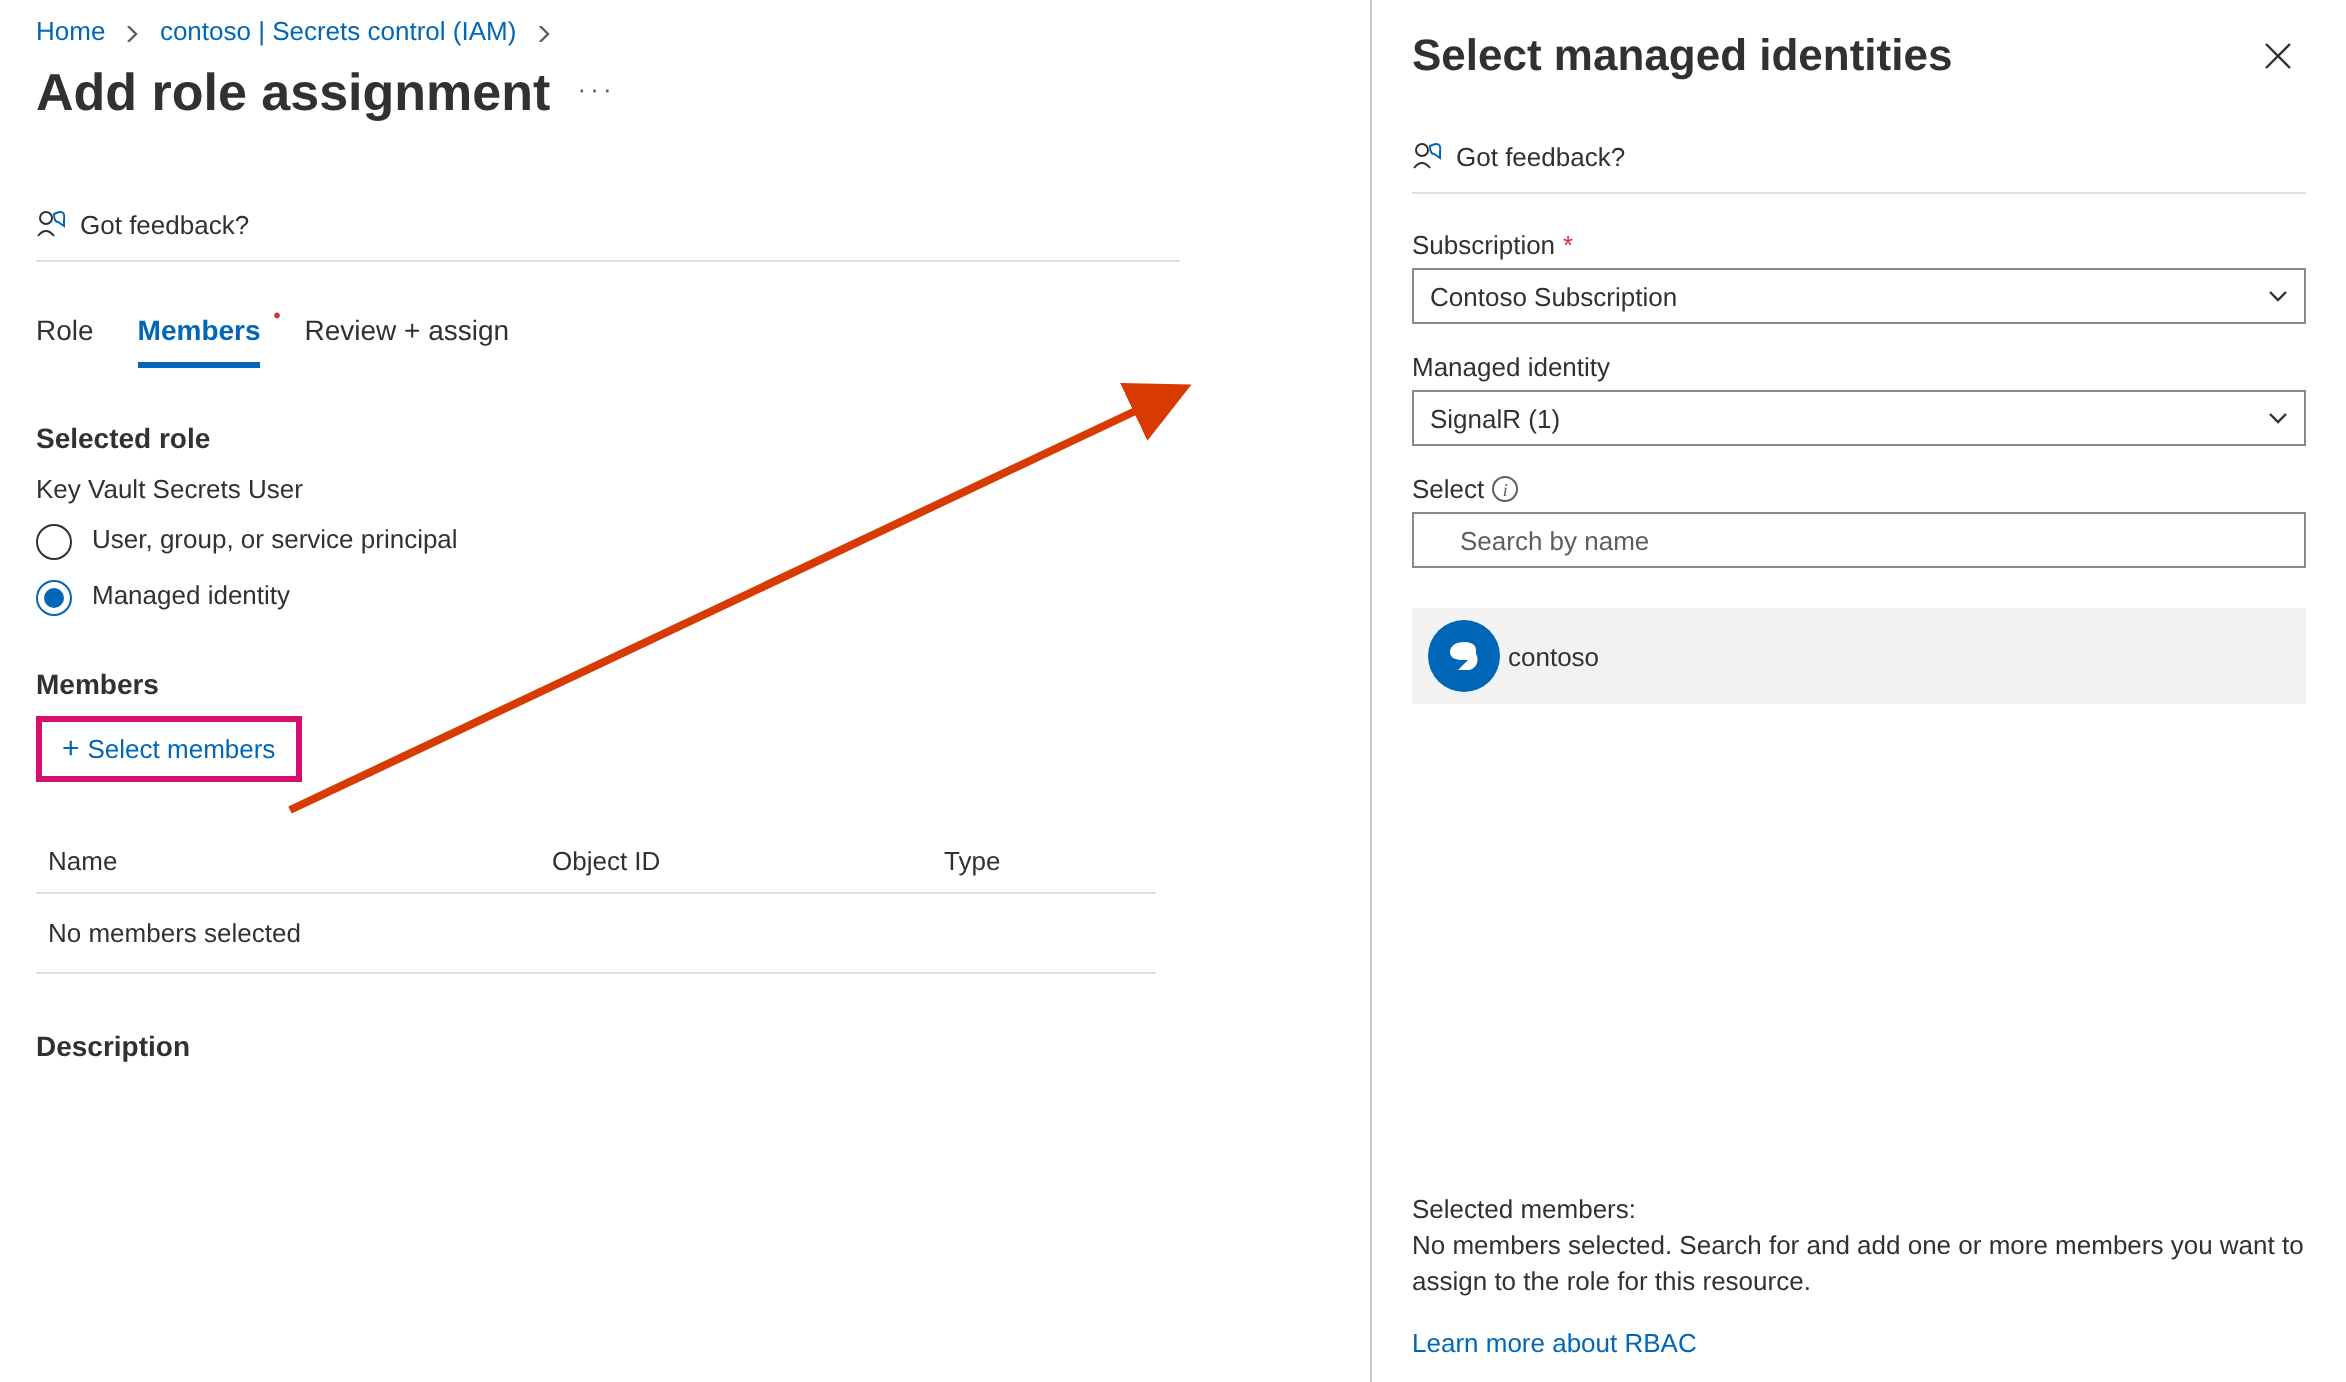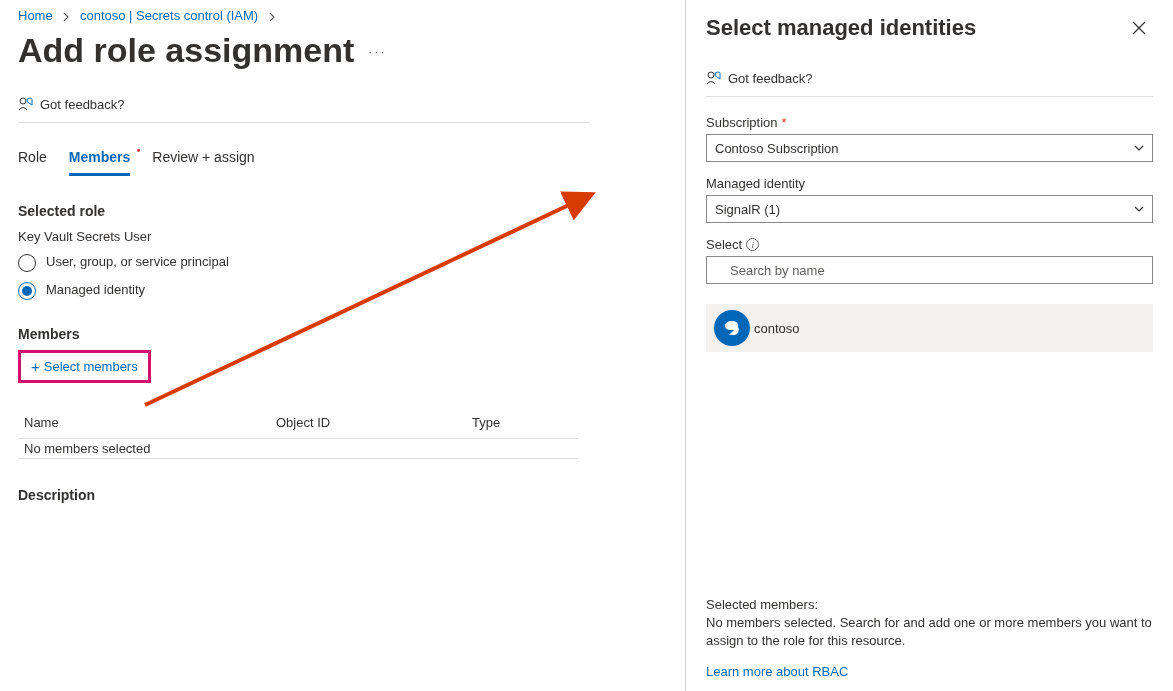--- a/index.html
+++ b/index.html
@@ -21,21 +21,21 @@
     left: 0; top: 0;
     width: 590px;
     padding: 8px 0 0 18px;
   }
 
   .breadcrumb { font-size: 13px; padding-bottom: 8px; }
   .breadcrumb .crumb { color: #0067b8; cursor: pointer; }
   .breadcrumb .sep { margin: 0 6px; color: #605e5c; }
   .breadcrumb .sep svg { vertical-align: -1px; }
 
-  h1.page-title { font-size: 34px; font-weight: 600; margin-bottom: 4px; display: inline-block; }
+  h1.page-title { font-size: 26px; font-weight: 600; margin-bottom: 20px; display: inline-block; }
   .title-dots { display:inline-block; color:#605e5c; margin-left:10px; letter-spacing:2px; cursor:pointer; vertical-align: 6px;}
 
   .feedback-link { display: flex; align-items: center; gap: 6px; margin-top: 22px; cursor:pointer; }
   .feedback-link svg { width: 16px; height: 16px; }
   .feedback-link span { color:#323130; }
   hr.sep-line { border:none; border-top:1px solid #e1dfdd; margin-top:10px; }
 
   .tabs { display:flex; gap: 22px; margin-top: 26px; border-bottom:1px solid transparent; }
   .tab { padding: 0 0 8px 0; font-size:14px; cursor:pointer; position:relative; }
   .tab.active { color:#0067b8; font-weight:600; border-bottom:3px solid #0067b8; }
@@ -52,21 +52,21 @@
 
   .select-members-btn {
     display:inline-flex; align-items:center; gap:4px;
     border:3px solid #d40f6e; padding:6px 10px; margin-top:8px;
     color:#0067b8; cursor:pointer; font-size:13px;
   }
   .select-members-btn .plus { font-size:15px; line-height:1; }
 
   table.members-table { width: 560px; border-collapse: collapse; margin-top: 24px; }
   table.members-table th { text-align:left; font-weight:400; padding:8px 6px; border-bottom:1px solid #e1dfdd; font-size:13px;}
-  table.members-table td { padding:2px 6px; border-bottom:1px solid #e1dfdd; font-size:13px; }
+  table.members-table td { padding:12px 6px; border-bottom:1px solid #e1dfdd; font-size:13px; }
 
   .desc-label { font-weight:600; margin-top:28px; font-size:14px;}
   textarea.desc {
     width:560px; height:68px; margin-top:10px; resize:none;
     border:1px solid #8a8886; padding:6px 8px; font-family:inherit; font-size:13px;
   }
   textarea.desc::placeholder{ color:#605e5c; }
 
   
   .right-panel {

